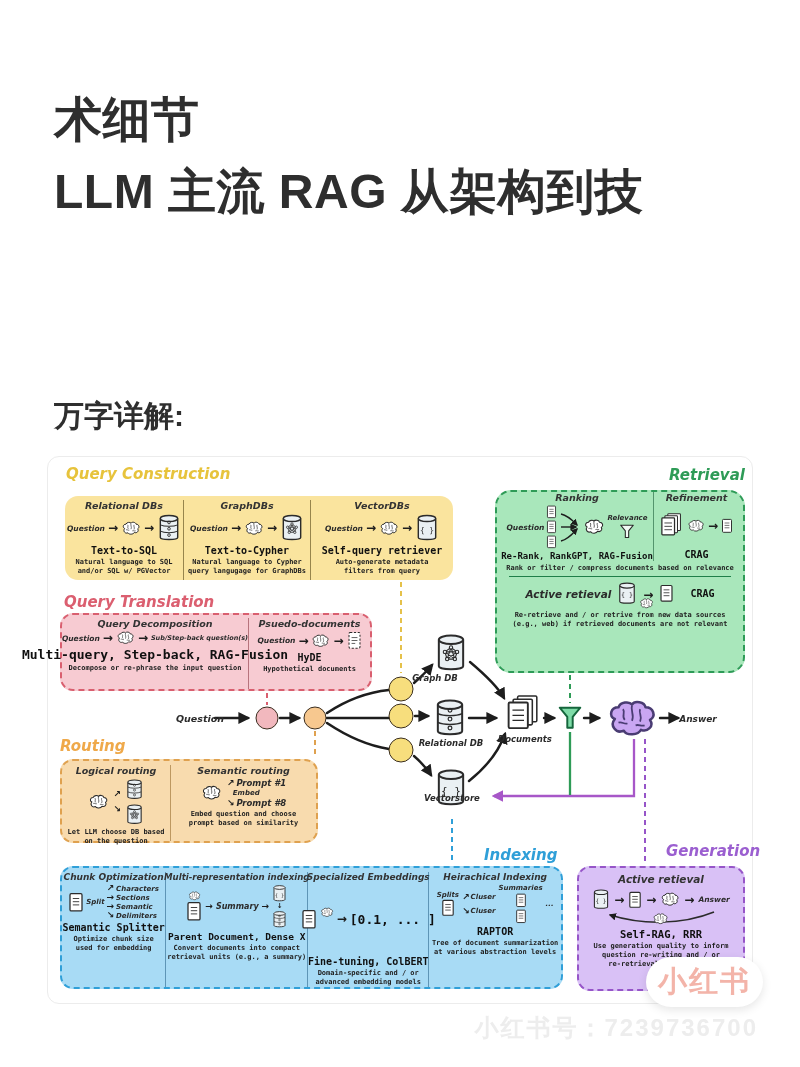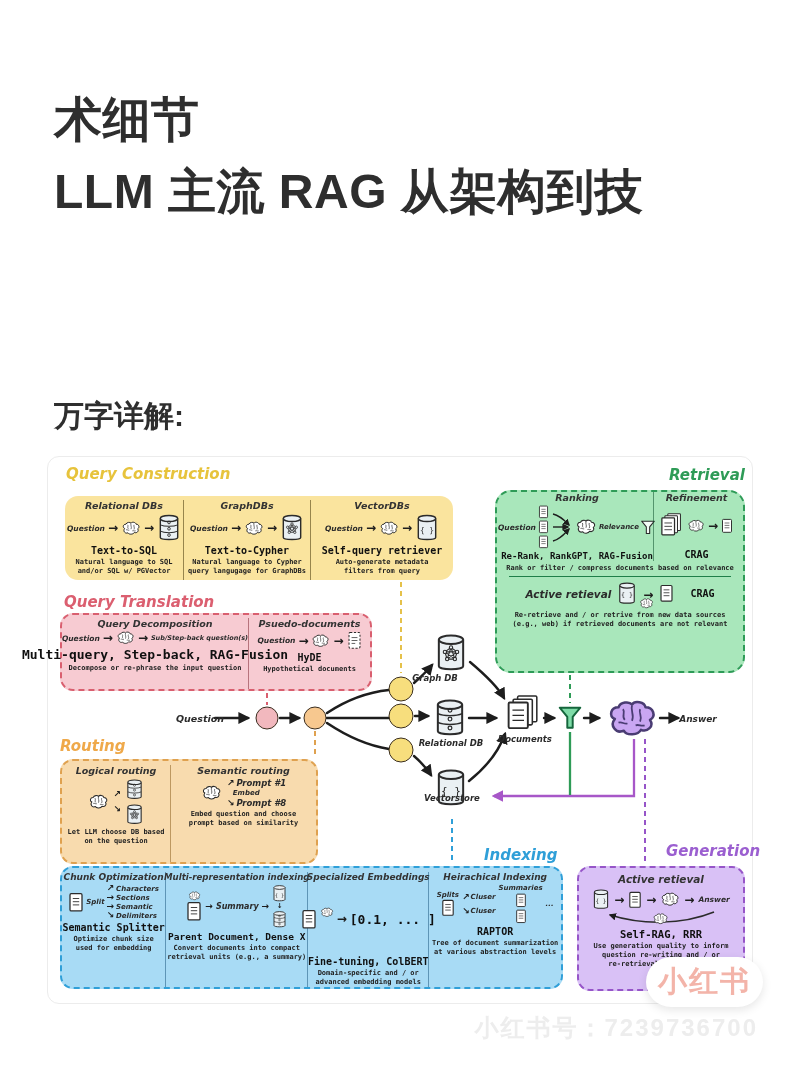--- a/index.html
+++ b/index.html
@@ -40,32 +40,32 @@
   #qc-box  { left:17px;  top:39px;  width:388px; height:84px;  background:#fae49e; display:flex; padding-top:4px; }
   #qc-box .qcol { display:flex; flex-direction:column; align-items:center; gap:2px; }
   #qc-box .qcol:nth-child(1){ width:118px; } #qc-box .qcol:nth-child(2){ width:127px; } #qc-box .qcol:nth-child(3){ width:143px; }
   #qc-box .qcol + .qcol { border-left:1.2px solid rgba(70,55,10,.55); }
 
   #qt-box { left:12px; top:156px; width:312px; height:78px; background:#f7cbd2; border:2px dashed #d95f6f;
             display:flex; padding-top:3px; }
   #qt-box .qcol { display:flex; flex-direction:column; align-items:center; gap:2px; }
   #qt-box .qcol:nth-child(1){ width:186px; } #qt-box .qcol:nth-child(2){ width:122px; border-left:1.2px solid rgba(120,30,40,.5); }
 
-  #ro-box { left:12px; top:302px; width:258px; height:105px; background:#f8dbae; border:2px dashed #dfa14f;
+  #ro-box { left:12px; top:302px; width:258px; height:84px; background:#f8dbae; border:2px dashed #dfa14f;
             display:flex; padding-top:4px; }
   #ro-box .qcol { display:flex; flex-direction:column; align-items:center; gap:2px; }
   #ro-box .qcol:nth-child(1){ width:108px; } #ro-box .qcol:nth-child(2){ width:146px; border-left:1.2px solid rgba(130,85,20,.5); }
 
   #rt-box { left:447px; top:33px; width:250px; height:183px; background:#a9e7bb; border:2.2px dashed #2e9b57;
             border-radius:16px; padding:0 4px 0; }
   #rt-row1 { display:flex; }
   #rt-rank { width:152px; display:flex; flex-direction:column; align-items:center; gap:2px; }
   #rt-ref  { flex:1; border-left:1.4px solid rgba(15,80,45,.55); display:flex; flex-direction:column; align-items:center; gap:4px; }
   #rt-hr { border-top:1.6px solid #1f7f49; margin:3px 8px 4px; }
-  .relcol { display:flex; flex-direction:row; align-items:center; gap:1px; }
+  .relcol { display:flex; flex-direction:column; align-items:center; gap:1px; }
 
   #ix-box { left:12px; top:409px; width:503px; height:123px; background:#a8dbf5; border:2px dashed #2f9fd8;
             display:flex; padding-top:4px; }
   #ix-box .qcol { display:flex; flex-direction:column; align-items:center; gap:2px; }
   #ix-box .qcol:nth-child(1){ width:105px; } #ix-box .qcol:nth-child(2){ width:142px; }
   #ix-box .qcol:nth-child(3){ width:121px; } #ix-box .qcol:nth-child(4){ width:135px; }
   #ix-box .qcol + .qcol { border-left:1.2px solid rgba(20,80,120,.5); }
 
   #gn-box { left:529px; top:409px; width:168px; height:125px; background:#d9c1f6; border:2px dashed #9655c8;
             display:flex; flex-direction:column; align-items:center; padding-top:5px; gap:1px; }

